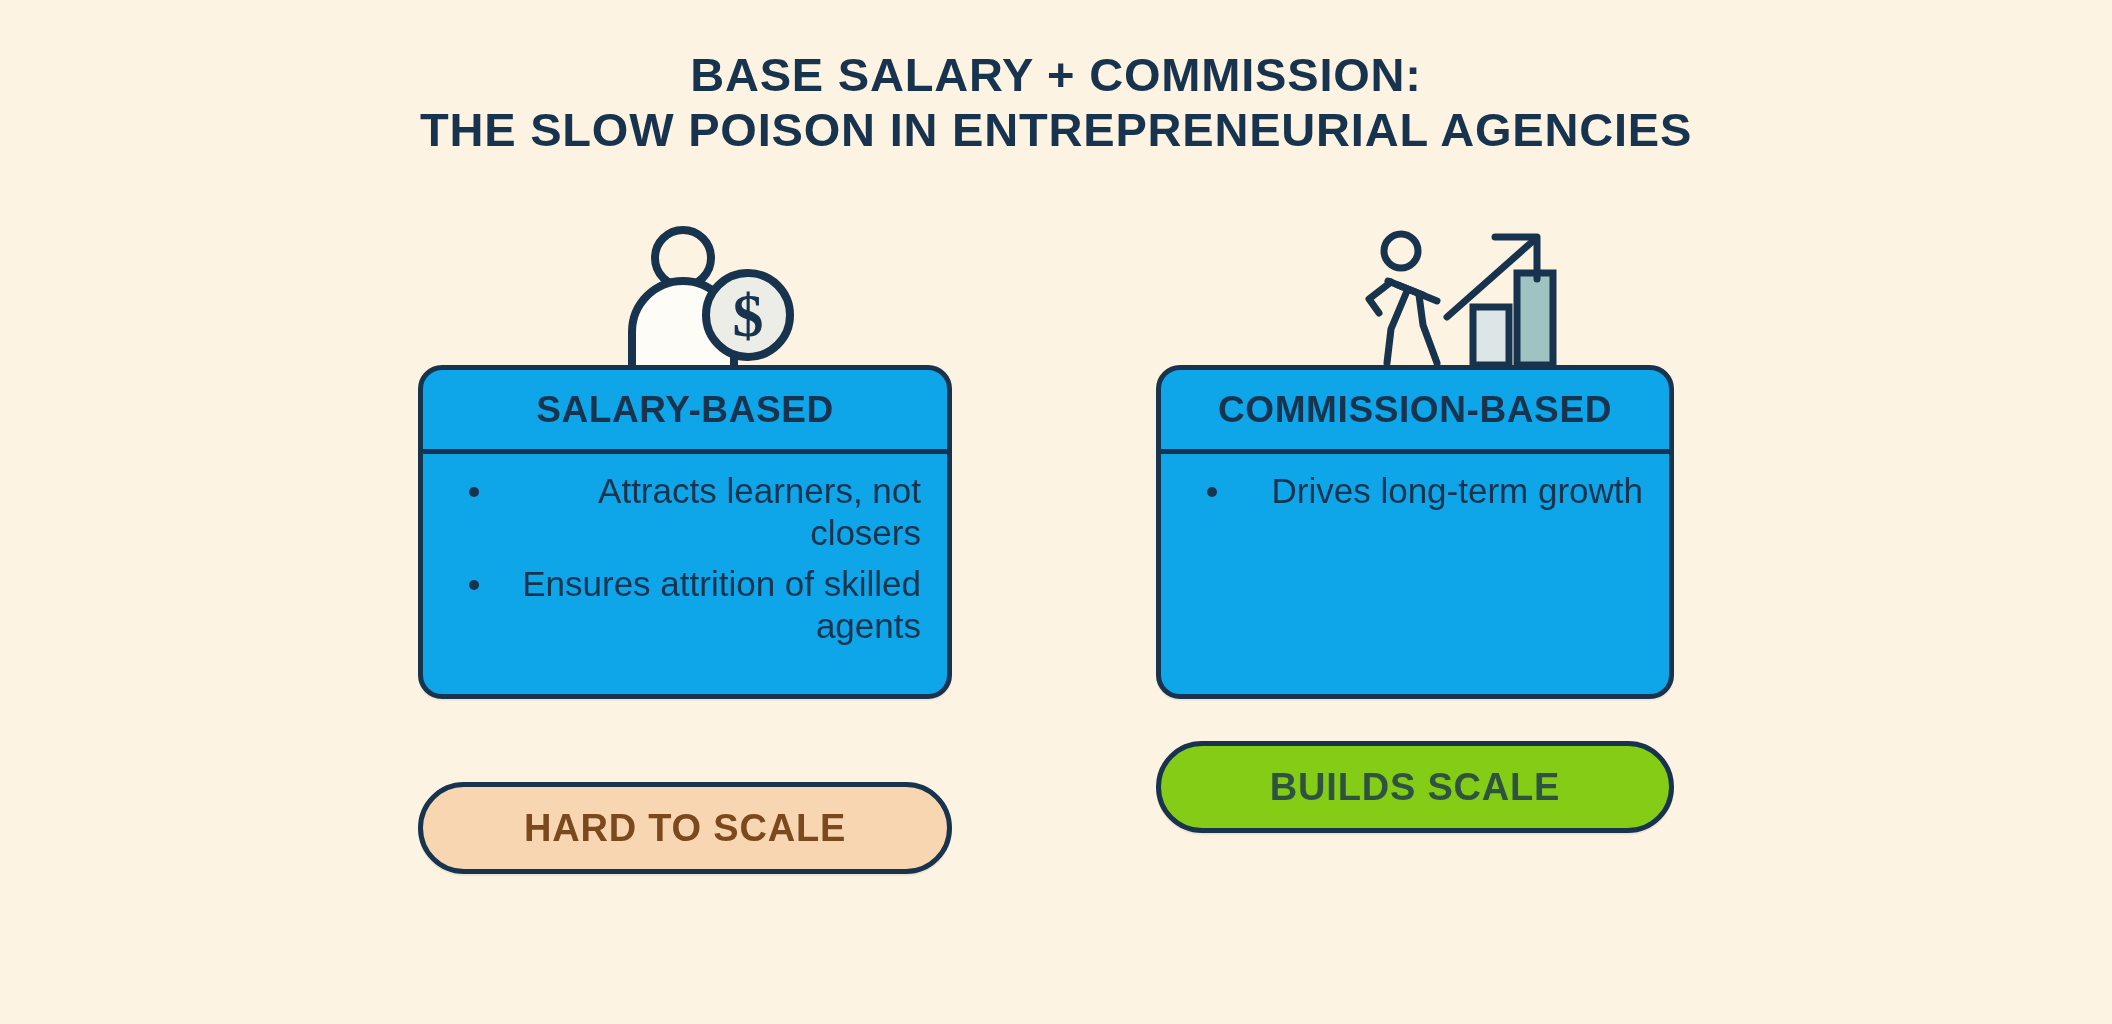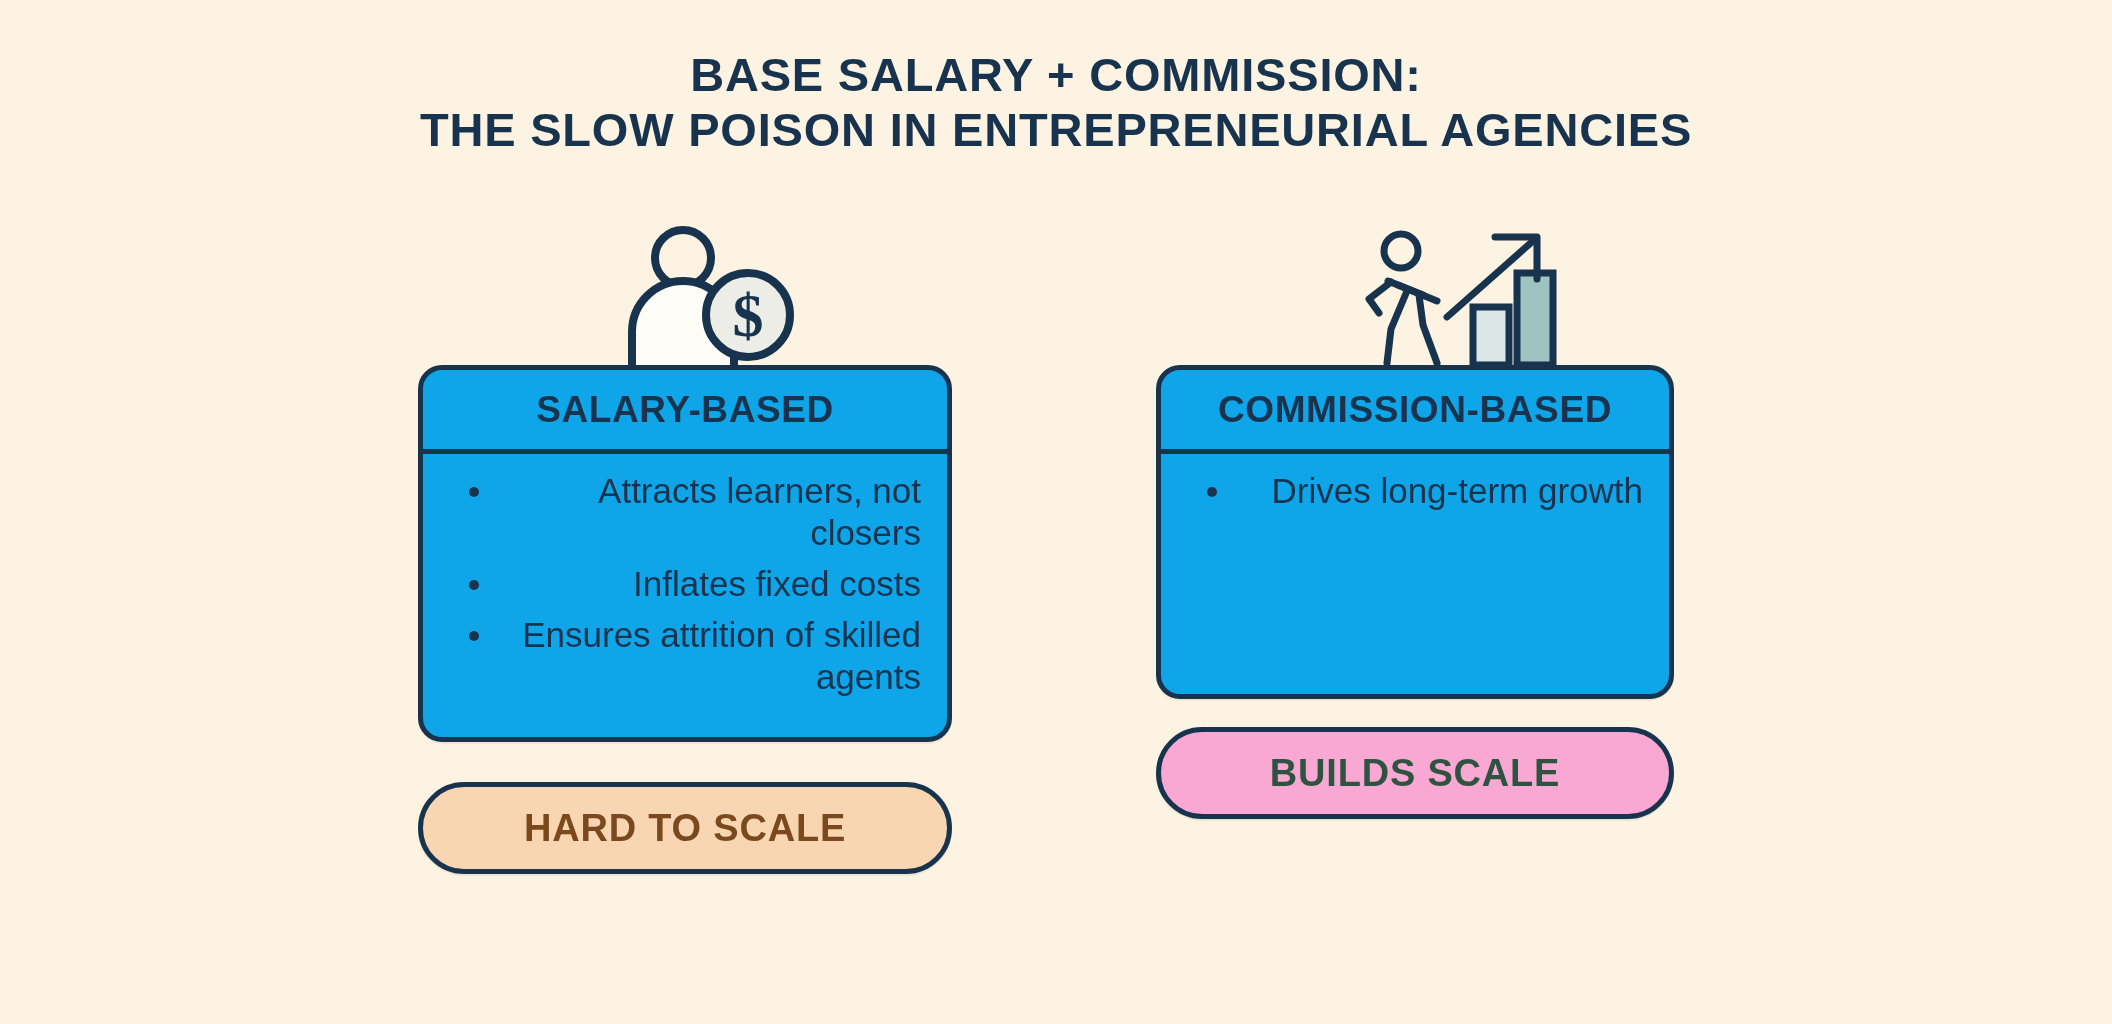--- a/index.html
+++ b/index.html
@@ -170,21 +170,20 @@
       </svg>
     </div>
 
     <div class="card">
       <div class="card-header">
         <span class="card-header-text">SALARY-BASED</span>
       </div>
       <div class="card-body">
         <ul class="bullets">
           <li>Attracts learners, not closers</li>
-          <li>Inflates fixed costs</li>
           <li>Ensures attrition of skilled agents</li>
         </ul>
       </div>
     </div>
 
     <div class="pill" id="pill-left" style="background: rgb(249, 214, 178); top: 557px;">
       <span class="pill-text" id="pill-left-text" style="color: rgb(122, 74, 30);">HARD TO SCALE</span>
     </div>
   </div>
 
@@ -217,18 +216,18 @@
       <div class="card-header">
         <span class="card-header-text">COMMISSION-BASED</span>
       </div>
       <div class="card-body">
         <ul class="bullets">
           <li>Drives long-term growth</li>
         </ul>
       </div>
     </div>
 
-    <div class="pill" id="pill-right" style="background: #f9a8d4; top: 502px;">
+    <div class="pill" id="pill-right" style="background: #84cc16; top: 516px;">
       <span class="pill-text" id="pill-right-text" style="color: rgb(46, 84, 65);">BUILDS SCALE</span>
     </div>
   </div>
 
 </div>
 
 </body></html>

